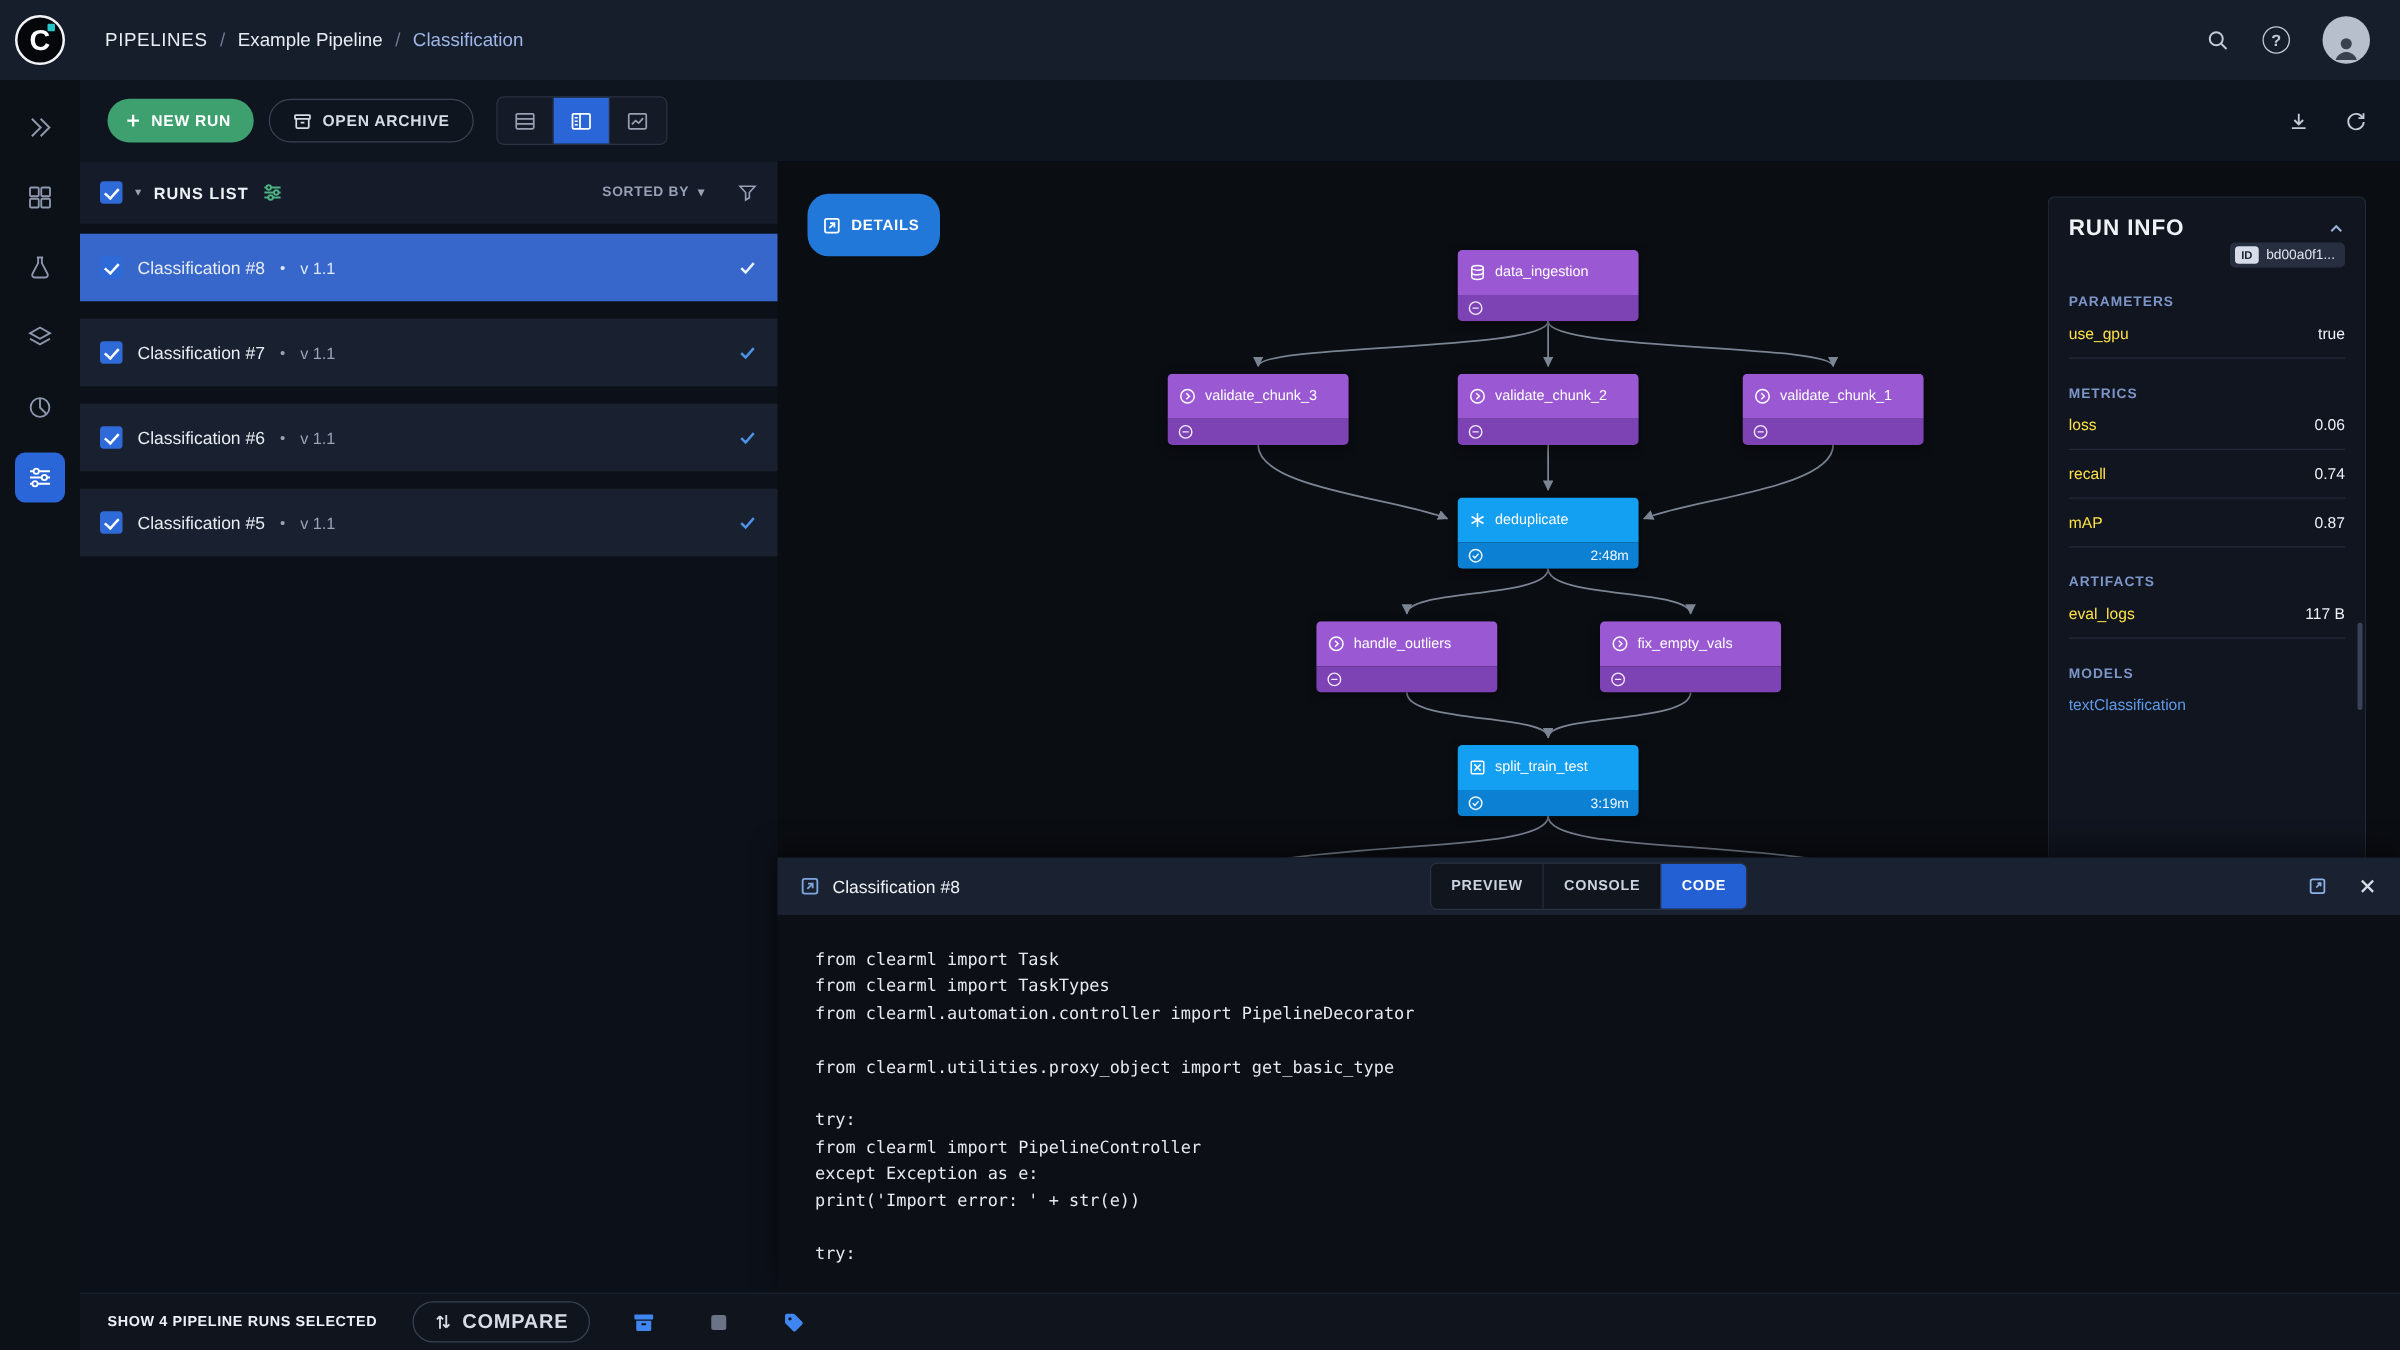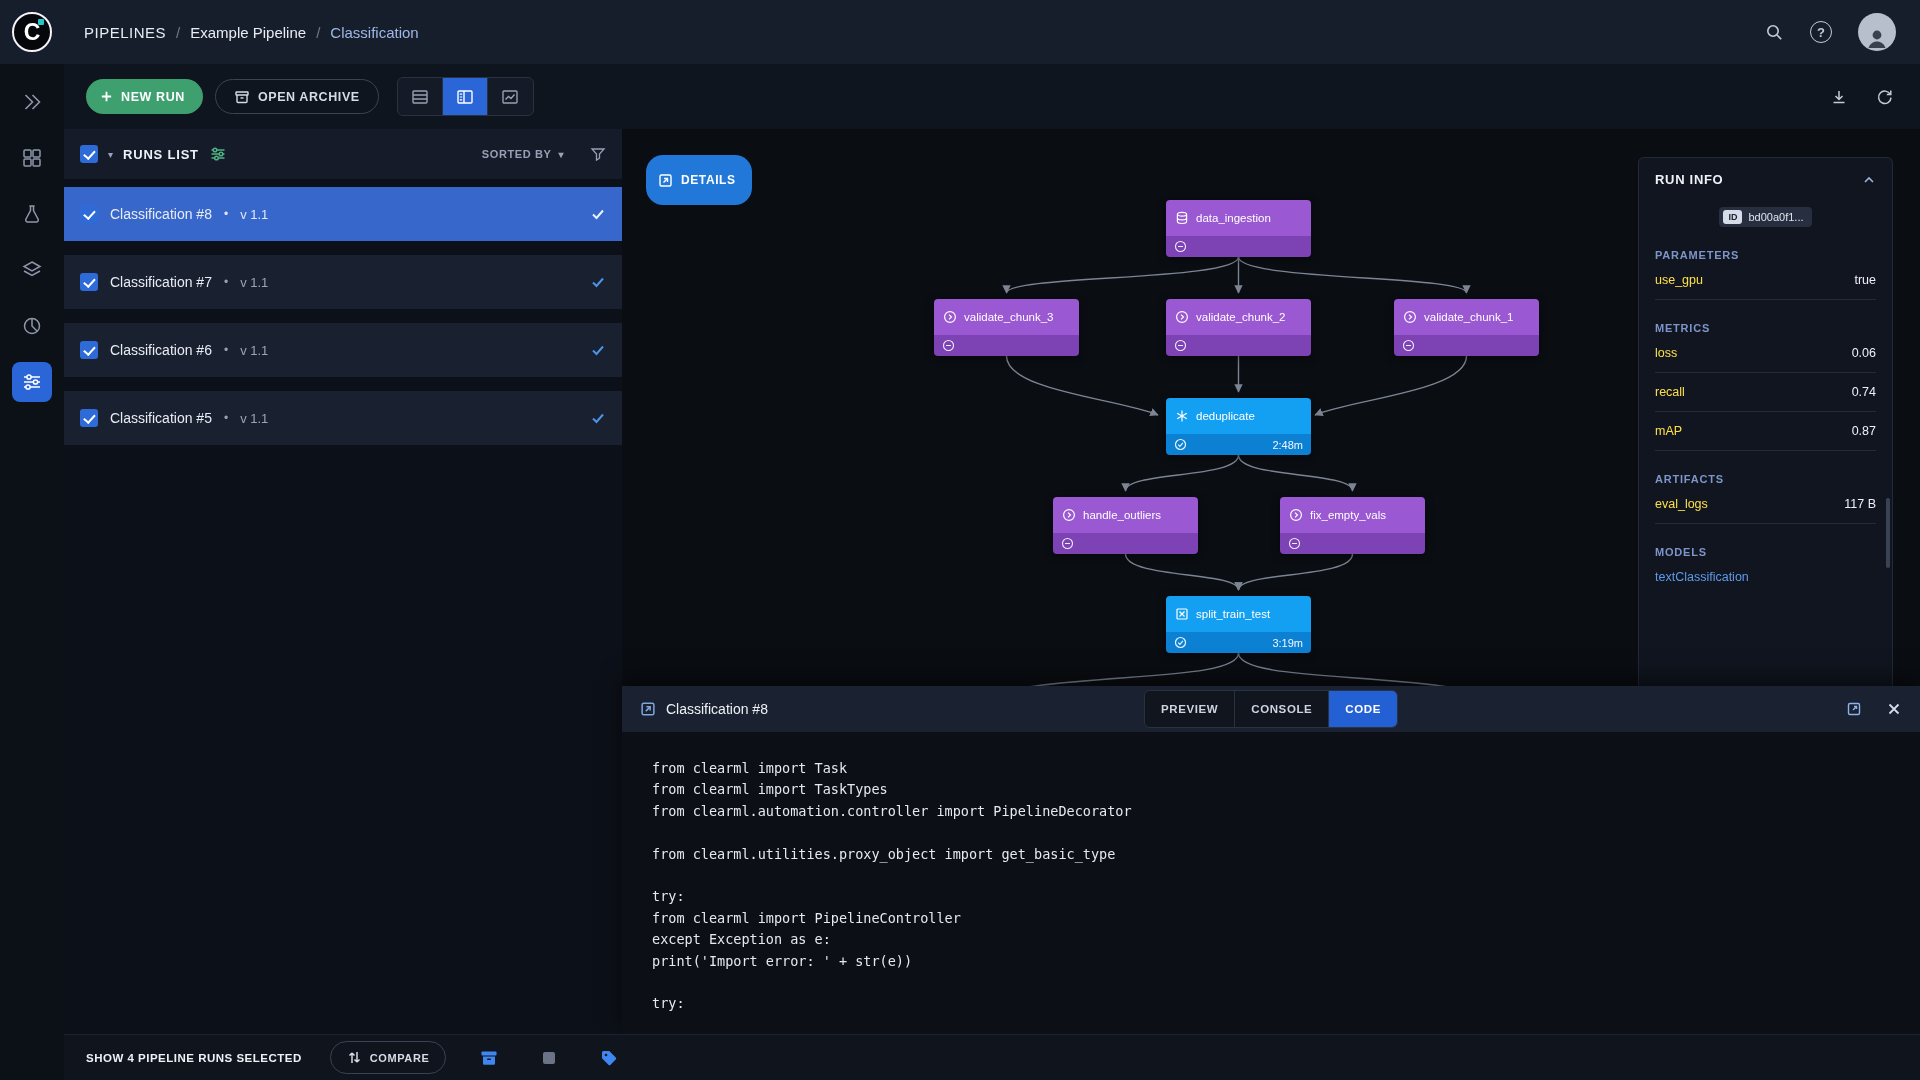--- a/index.html
+++ b/index.html
@@ -90,23 +90,23 @@
   .node.blue .node-strip { background:#0c80d2; }
   .node-label { font-size:11.5px; color:#fff; white-space:nowrap; }
   .node-time { margin-left:auto; font-size:11px; color:#f2f8ff; }
   .node-ic { display:flex; color:#fff; }
 
   
   .run-info { position:absolute; right:27px; top:28px; width:255px; bottom:0; background:#10151f;
               border:1px solid #222a3a; border-bottom:none; border-radius:6px 6px 0 0;
               padding:14px 16px 0; z-index:6; overflow:hidden; }
   .ri-header { display:flex; align-items:center; justify-content:space-between; }
-  .ri-title { font-size:13px; font-weight:bold; letter-spacing:.7px; color:#eef1f6; }
+  .ri-title { font-size:18px; font-weight:bold; letter-spacing:.7px; color:#eef1f6; }
   .ri-chevron { color:#9db4de; cursor:pointer; display:flex; }
-  .ri-id-row { display:flex; justify-content:center; margin-top:20px; }
+  .ri-id-row { display:flex; justify-content:flex-end; margin-top:1px; }
   .id-chip { display:flex; align-items:center; gap:6px; background:#272e3f; border-radius:4px;
              padding:3px 8px 3px 4px; cursor:pointer; }
   .id-badge { background:#d6dce8; color:#1b2231; font-size:9px; font-weight:bold; border-radius:3px; padding:2px 5px; }
   .id-value { font-size:11px; color:#dfe5ef; }
   .ri-section { font-size:11px; font-weight:bold; letter-spacing:.8px; color:#7d95c9; margin-top:22px; }
   .ri-row { display:flex; justify-content:space-between; align-items:center; padding:12px 0;
             border-bottom:1px solid #232a3a; font-size:12.5px; }
   .ri-key { color:#fde047; }
   .ri-val { color:#eef1f7; }
   .ri-link { color:#5f9ae8; font-size:12.5px; padding-top:12px; display:block; cursor:pointer; }
@@ -129,21 +129,21 @@
   .bp-close { color:#d7dce6; display:flex; cursor:pointer; }
   .code { padding:26px 30px 0; font-family:"DejaVu Sans Mono",monospace; font-size:13.5px;
           line-height:21.4px; color:#e6e9ee; height:302px; overflow:hidden; }
   .code-line { min-height:21.4px; white-space:pre; }
 
   
   .footer { position:absolute; left:64px; right:0; bottom:0; height:46px; background:#0f141d;
             border-top:1px solid #1b2230; display:flex; align-items:center; padding:0 22px; gap:18px; z-index:40; }
   .footer-label { font-size:11.5px; font-weight:bold; letter-spacing:.5px; color:#eef1f6; }
   .btn-compare { height:33px; padding:0 16px; border-radius:17px; border:1px solid #3a4254; display:flex;
-                 align-items:center; gap:8px; font-size:11px; font-weight:bold; letter-spacing:.6px;
+                 align-items:center; gap:8px; font-size:16px; font-weight:bold; letter-spacing:.6px;
                  color:#d6dbe6; cursor:pointer; margin-left:10px; }
   .footer-ic { width:34px; height:34px; display:flex; align-items:center; justify-content:center;
                cursor:pointer; margin-left:8px; }
 </style>
 </head>
 <body>
 
 <div id="app">
 
   <div class="header">

